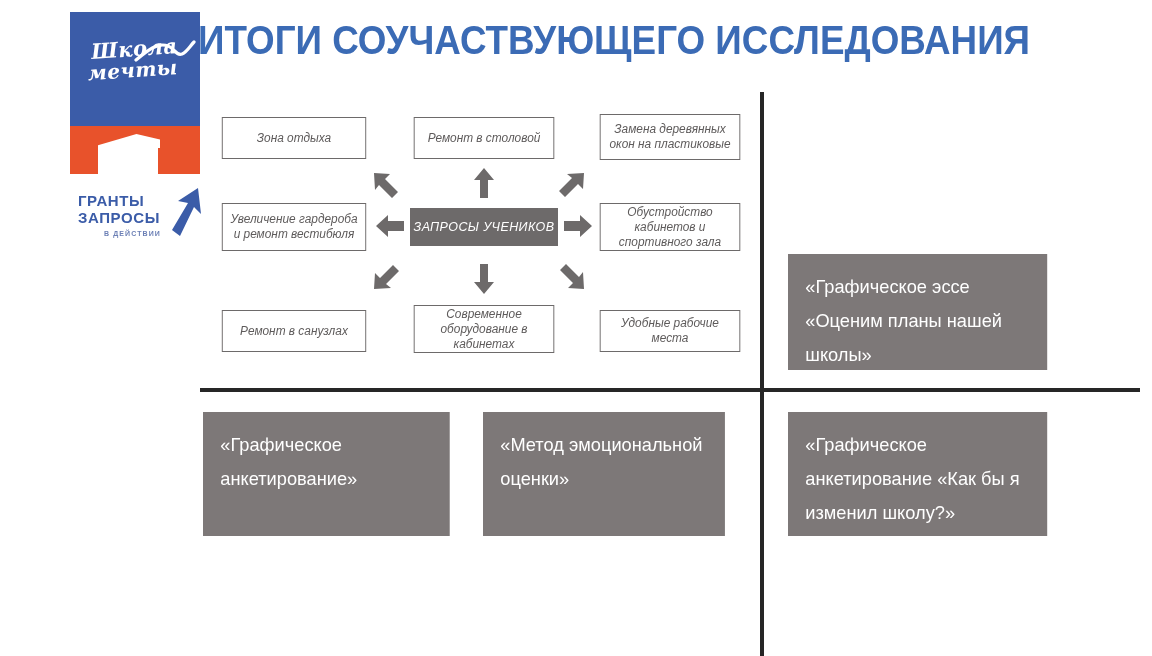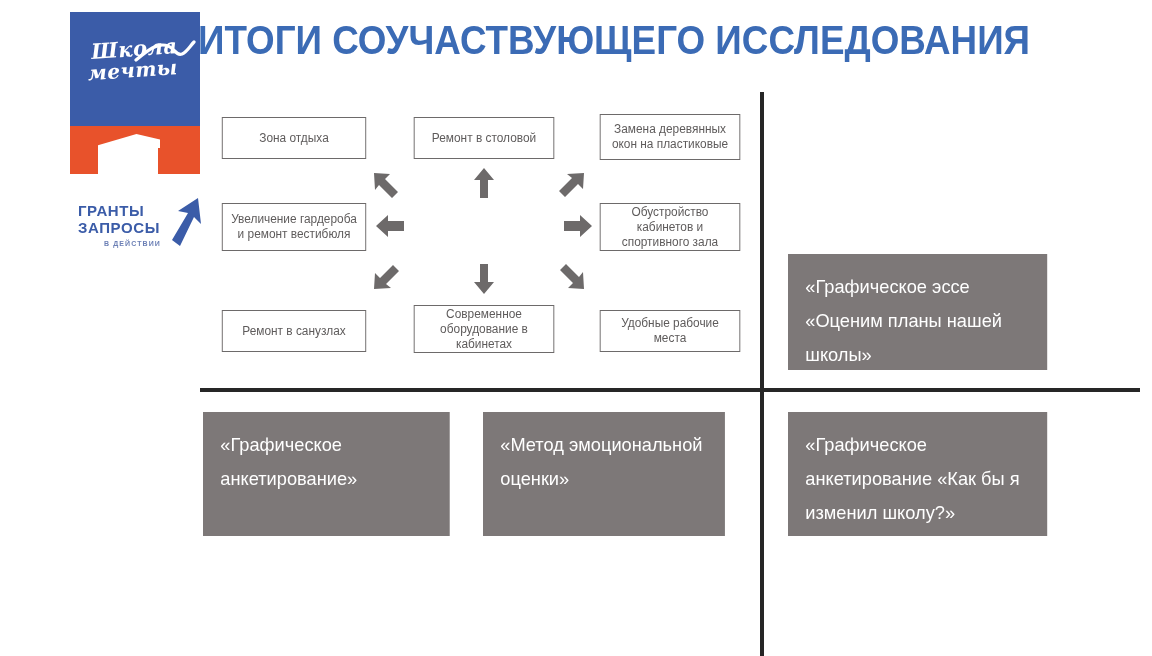--- a/index.html
+++ b/index.html
@@ -39,21 +39,21 @@
     position:absolute;left:28px;bottom:0;width:62px;height:40px;
     background:#ffffff;
     clip-path:polygon(0% 28%, 62% 0%, 100% 14%, 100% 100%, 0% 100%);
   }
   .logo-school .house-r{
     position:absolute;left:88px;bottom:0;width:26px;height:26px;
     background:#e8522b;
   }
 
   .logo-grants{
-    position:absolute;left:78px;top:198px;width:120px;height:62px;
+    position:absolute;left:78px;top:188px;width:120px;height:62px;
   }
   .logo-grants .g-txt{
     position:absolute;left:0;top:4px;
     color:#3b5ca8;font-weight:bold;
     font-size:15px;line-height:17px;letter-spacing:.6px;
     font-family:"Liberation Sans", sans-serif;
   }
   .logo-grants .g-sub{
     position:absolute;left:26px;top:42px;
     color:#6b7fb5;font-weight:bold;font-size:7px;letter-spacing:1.1px;
@@ -73,21 +73,21 @@
     transform:scaleX(.92);
     transform-origin:left top;
     white-space:nowrap;
   }
 
   
   .div-v{position:absolute;left:760px;top:92px;width:4px;height:564px;background:#262626;}
   .div-h{position:absolute;left:200px;top:388px;width:940px;height:4px;background:#262626;}
 
   
-  .diagram{position:absolute;left:0;top:0;width:760px;height:390px;}
+  .diagram{position:absolute;left:0;top:0;width:760px;height:390px;font-style:italic;}
   .dbox{
     position:absolute;
     border:1.5px solid #6d6a6a;
     background:#ffffff;
     color:#5e5b5b;
     font-family:"Liberation Sans Narrow","Liberation Sans", sans-serif;
     font-size:12.5px;
     line-height:15px;
     display:flex;align-items:center;justify-content:center;
     text-align:center;
@@ -181,20 +181,21 @@
 
     <div class="dbox b-tl">Зона отдыха</div>
     <div class="dbox b-tc">Ремонт в столовой</div>
     <div class="dbox b-tr">Замена деревянных окон на пластиковые</div>
     <div class="dbox b-ml">Увеличение гардероба и ремонт вестибюля</div>
     <div class="dbox b-mr">Обустройство кабинетов и спортивного  зала</div>
     <div class="dbox b-bl">Ремонт в санузлах</div>
     <div class="dbox b-bc">Современное оборудование в кабинетах</div>
     <div class="dbox b-br">Удобные рабочие места</div>
 
+    <div class="center-box">ЗАПРОСЫ УЧЕНИКОВ</div>
 
     <div class="arw" style="left:371px;top:170px;">
       <svg width="30" height="30" viewBox="0 0 30 30">
         <path d="M3 3 L19 4 L14 9 L27 22 L21 28 L8 15 L4 20 Z" fill="#6d6a6a"></path>
       </svg>
     </div>
     <div class="arw" style="left:473px;top:167px;">
       <svg width="22" height="32" viewBox="0 0 22 32">
         <path d="M11 1 L21 13 L15 13 L15 31 L7 31 L7 13 L1 13 Z" fill="#6d6a6a"></path>
       </svg>

